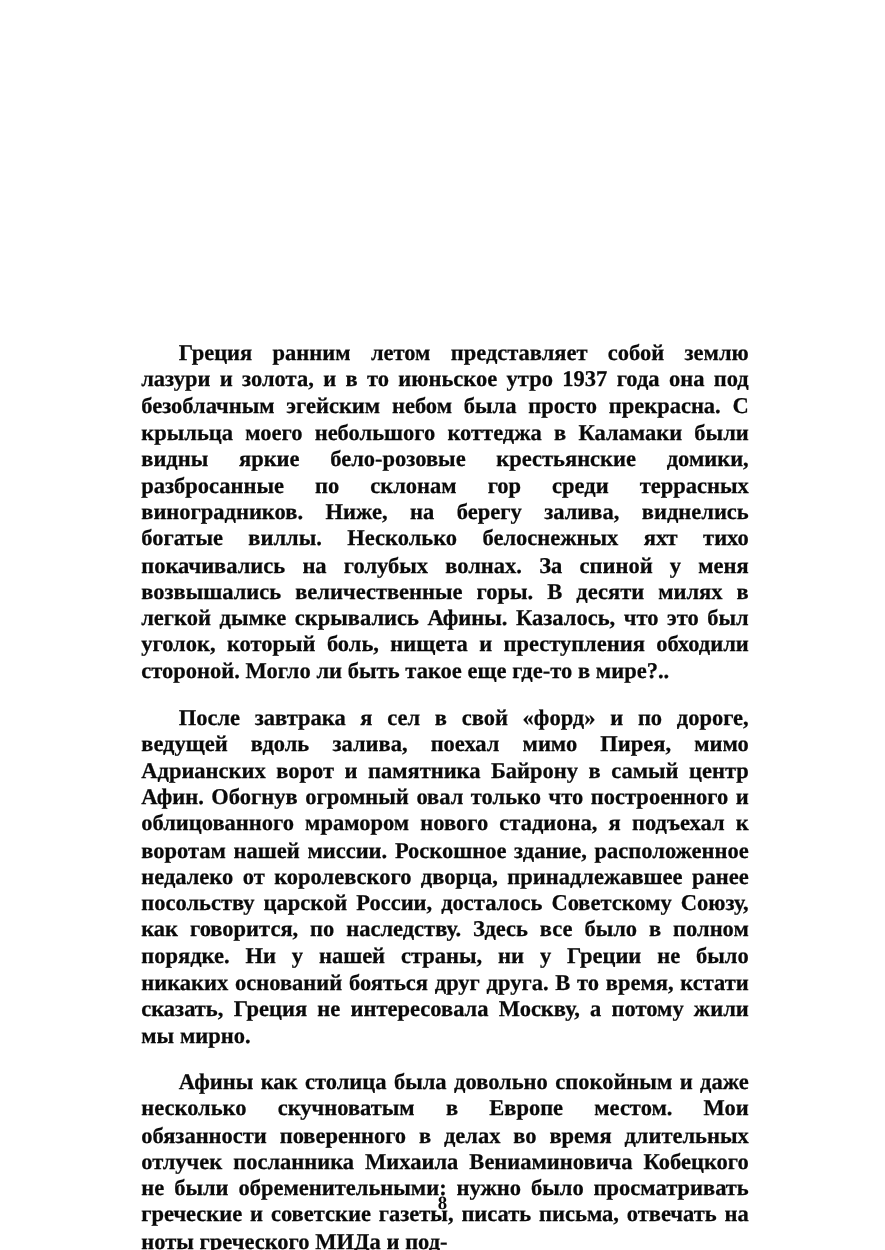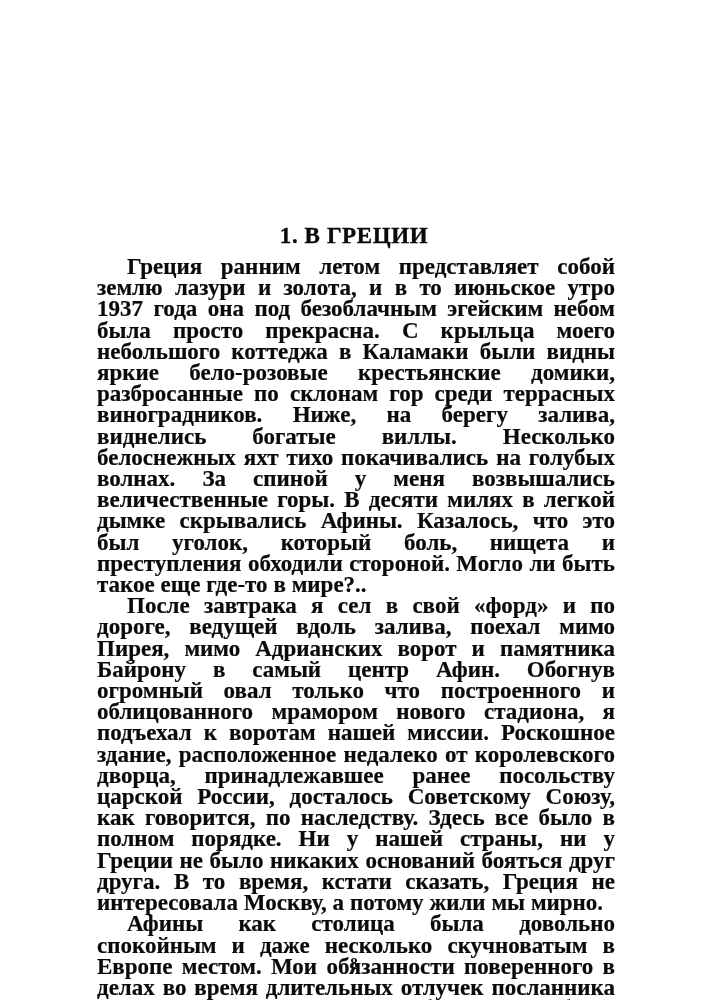--- a/index.html
+++ b/index.html
@@ -44,23 +44,23 @@
 
   
   .text-column {
     position: absolute;
     left: 97px;
     top: 256px;
     width: 518px;
   }
 
   .body-paragraph {
-    margin: 0;
+    margin: 16px;
     font-family: "Liberation Serif", "DejaVu Serif", serif;
-    font-size: 23px;
+    font-size: 18px;
     line-height: 21.2px;
     text-align: justify;
     text-justify: inter-word;
     text-indent: 30px;
     color: #0a0a0a;
     font-weight: 600;
     -webkit-text-stroke: 0.2px #0a0a0a;
     hyphens: manual;
     word-spacing: 0.1px;
   }
@@ -76,21 +76,20 @@
     font-size: 15px;
     font-weight: 700;
     color: #0a0a0a;
   }
 </style>
 </head>
 <body>
 
 <div class="page">
 
-  <h1 class="chapter-title">1. В ГРЕЦИИ</h1>
 
   <div class="text-column">
     <p class="body-paragraph">Греция ранним летом представляет собой землю лазури и золота, и в то июньское утро 1937 года она под безоблачным эгейским небом была просто прекрасна. С крыльца моего небольшого коттеджа в Каламаки были видны яркие бело-розовые крестьянские домики, разбросанные по склонам гор среди террасных виноградников. Ниже, на берегу залива, виднелись богатые виллы. Несколько белоснежных яхт тихо покачивались на голубых волнах. За спиной у меня возвышались величественные горы. В десяти милях в легкой дымке скрывались Афины. Казалось, что это был уголок, который боль, нищета и преступления обходили стороной. Могло ли быть такое еще где-то в мире?..</p>
     <p class="body-paragraph">После завтрака я сел в свой «форд» и по дороге, ведущей вдоль залива, поехал мимо Пирея, мимо Адрианских ворот и памятника Байрону в самый центр Афин. Обогнув огромный овал только что построенного и облицованного мрамором нового стадиона, я подъехал к воротам нашей миссии. Роскошное здание, расположенное недалеко от королевского дворца, принадлежавшее ранее посольству царской России, досталось Советскому Союзу, как говорится, по наследству. Здесь все было в полном порядке. Ни у нашей страны, ни у Греции не было никаких оснований бояться друг друга. В то время, кстати сказать, Греция не интересовала Москву, а потому жили мы мирно.</p>
     <p class="body-paragraph">Афины как столица была довольно спокойным и даже несколько скучноватым в Европе местом. Мои обязанности поверенного в делах во время длительных отлучек посланника Михаила Вениаминовича Кобецкого не были обременительными: нужно было просматривать греческие и советские газеты, писать письма, отвечать на ноты греческого МИДа и под-</p>
   </div>
 
   <div class="page-number">8</div>
 
 </div>

